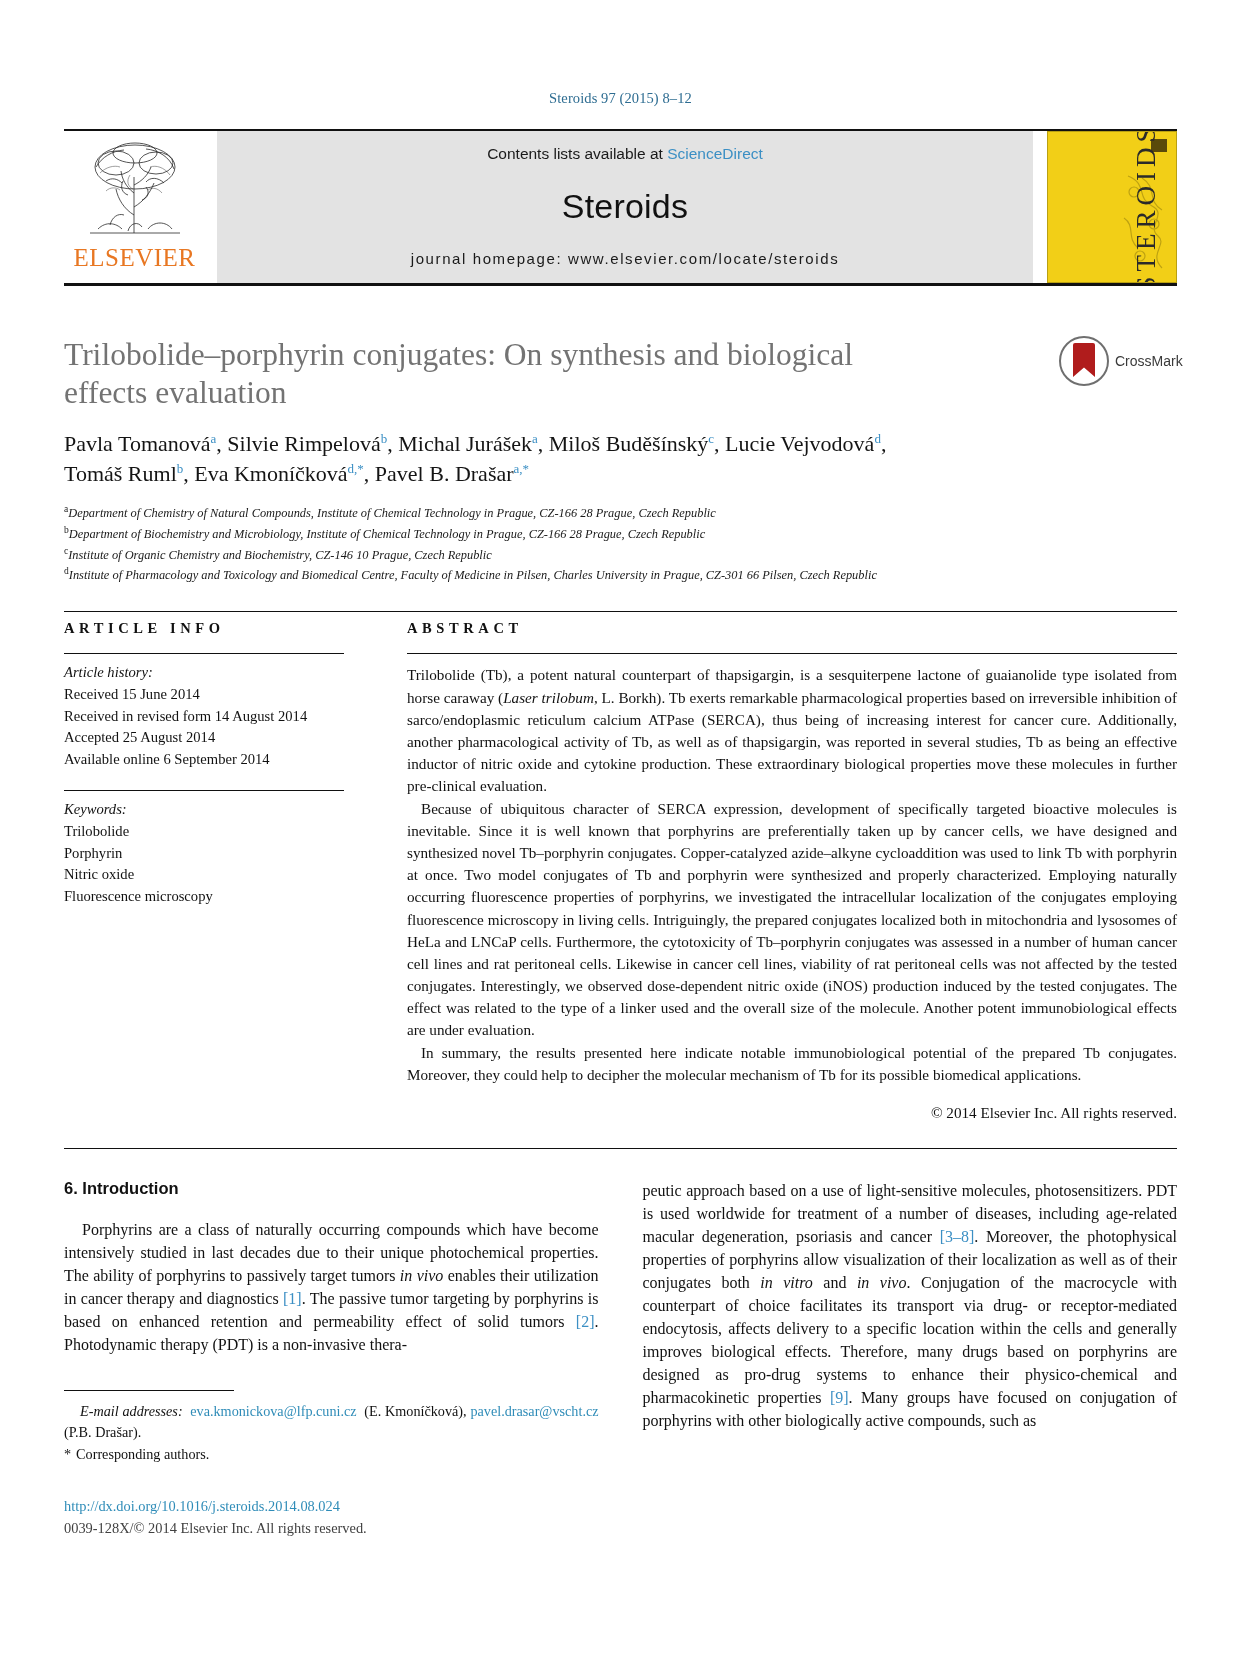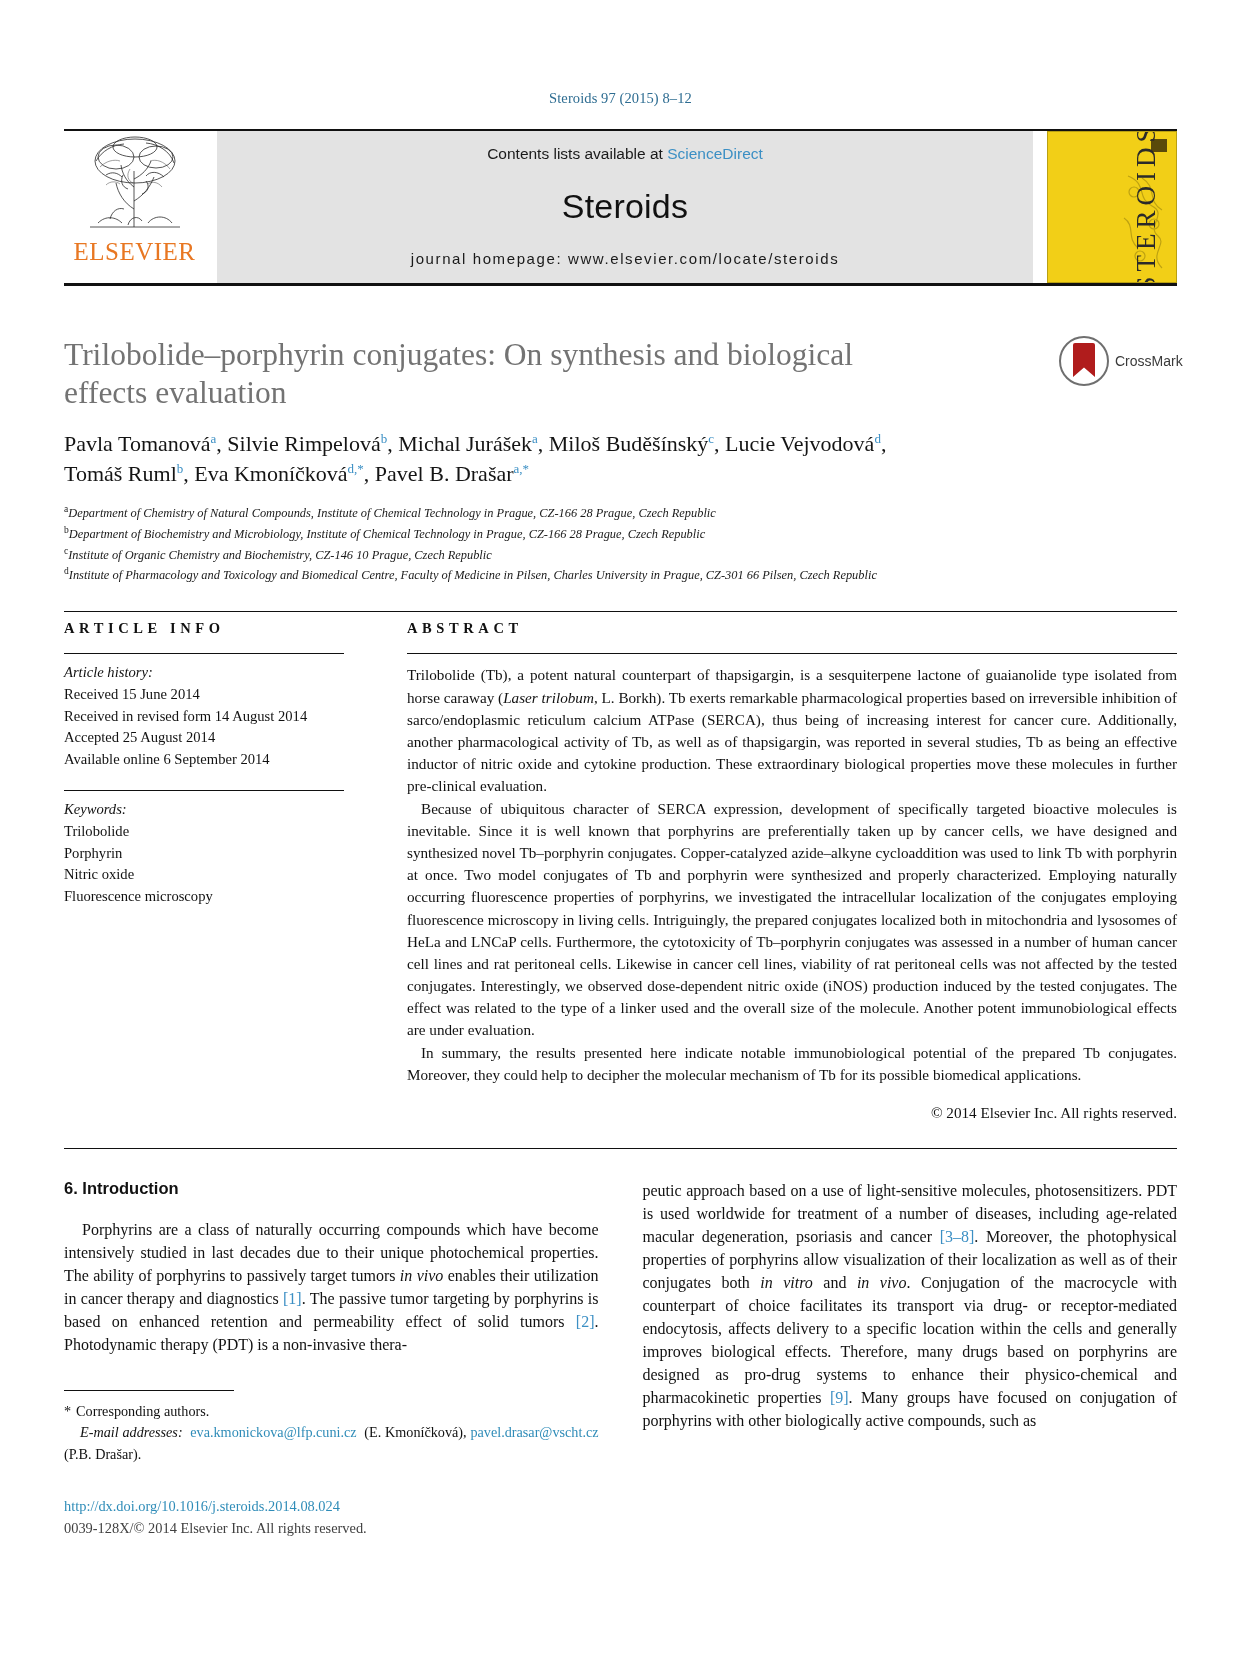--- a/index.html
+++ b/index.html
@@ -41,20 +41,21 @@
     align-items: stretch;
     height: 152px;
   }
   .elsevier-logo {
     width: 141px;
     flex: 0 0 141px;
     display: flex;
     flex-direction: column;
     justify-content: flex-start;
     align-items: center;
+    padding-top: 6px;
     box-sizing: border-box;
   }
   .tree-box {
     width: 118px;
     height: 104px;
     position: relative;
     overflow: hidden;
   }
   .elsevier-word {
     font-family: "Liberation Serif", serif;
@@ -402,25 +403,25 @@
   <div class="body-rule"></div>
 
   <div class="body-cols">
 
     <div class="bcol">
       <h2 class="h1">6. Introduction</h2>
       <p class="para" style="text-indent:18px"><span>Porphyrins are a class of naturally occurring compounds which have become intensively studied in last decades due to their unique photochemical properties. The ability of porphyrins to passively target tumors </span><i>in vivo</i><span> enables their utilization in cancer therapy and diagnostics </span><span class="ref">[1]</span><span>. The passive tumor targeting by porphyrins is based on enhanced retention and permeability effect of solid tumors </span><span class="ref">[2]</span><span>. Photodynamic therapy (PDT) is a non-invasive thera-</span></p>
 
       <div class="footnote-wrap">
         <div class="fn-rule"></div>
+        <div class="fn fn-emails">
+          <i>E-mail addresses:</i>&nbsp; <span class="link">eva.kmonickova@lfp.cuni.cz</span> &nbsp;<span>(E. Kmoníčková),</span> <span class="link">pavel.drasar@vscht.cz</span> <span>(P.B. Drašar).</span>
+        </div>
         <div class="fn">
           <span class="star">*</span><span>Corresponding authors.</span>
-        </div>
-        <div class="fn fn-emails">
-          <i>E-mail addresses:</i>&nbsp; <span class="link">eva.kmonickova@lfp.cuni.cz</span> &nbsp;<span>(E. Kmoníčková),</span> <span class="link">pavel.drasar@vscht.cz</span> <span>(P.B. Drašar).</span>
         </div>
         <div class="doi-block">
           <div class="doi">http://dx.doi.org/10.1016/j.steroids.2014.08.024</div>
           <div class="issn">0039-128X/© 2014 Elsevier Inc. All rights reserved.</div>
         </div>
       </div>
     </div>
 
     <div class="bcol">
       <p class="para"><span>peutic approach based on a use of light-sensitive molecules, photosensitizers. PDT is used worldwide for treatment of a number of diseases, including age-related macular degeneration, psoriasis and cancer </span><span class="ref">[3–8]</span><span>. Moreover, the photophysical properties of porphyrins allow visualization of their localization as well as of their conjugates both </span><i>in vitro</i><span> and </span><i>in vivo</i><span>. Conjugation of the macrocycle with counterpart of choice facilitates its transport via drug- or receptor-mediated endocytosis, affects delivery to a specific location within the cells and generally improves biological effects. Therefore, many drugs based on porphyrins are designed as pro-drug systems to enhance their physico-chemical and pharmacokinetic properties </span><span class="ref">[9]</span><span>. Many groups have focused on conjugation of porphyrins with other biologically active compounds, such as</span></p>

